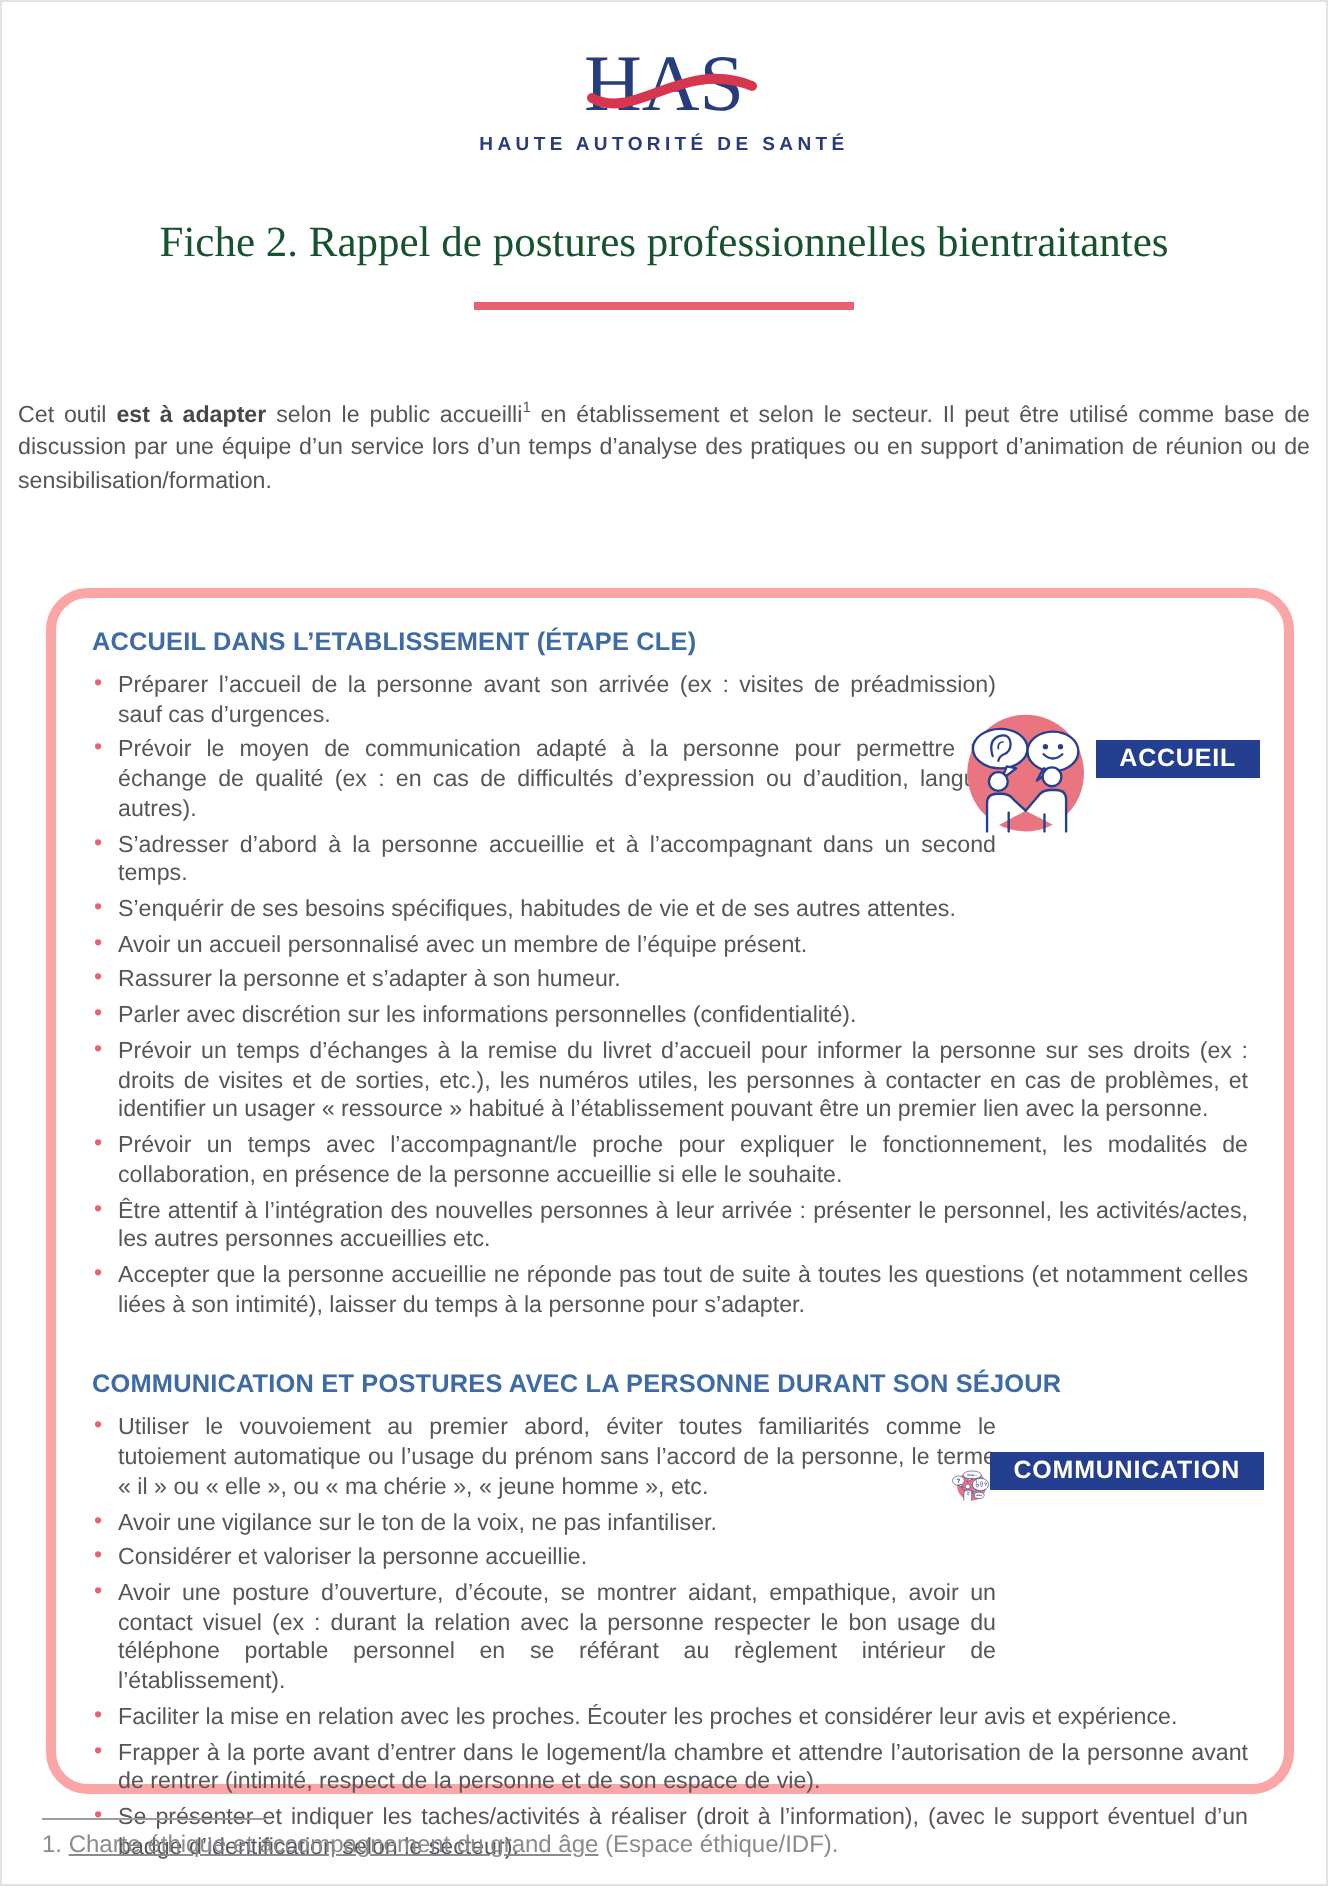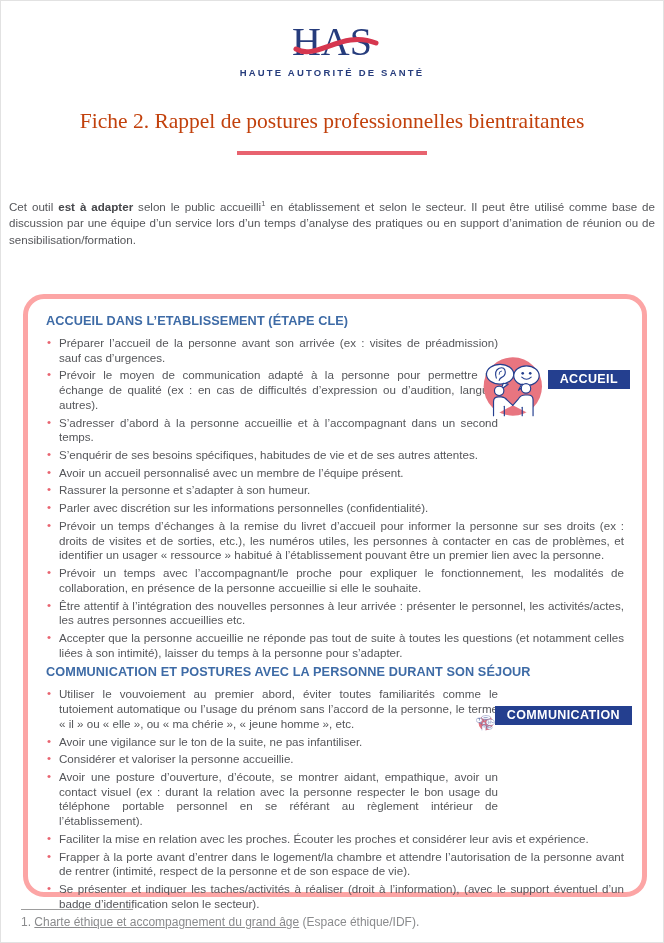--- a/index.html
+++ b/index.html
@@ -13,40 +13,40 @@
   .logo-wrap { padding-top:20px; display:flex; flex-direction:column; align-items:center; }
   .logo-sub {
     margin-top:2px; color:#263c7c; font-size:9.5px; font-weight:bold;
     letter-spacing:2.2px;
   }
 
   
   .doc-title {
     margin:30px 40px 0; text-align:center;
     font-family:"Liberation Serif", serif; font-weight:500;
-    font-size:21.5px; line-height:1.28; color:#c2410c;
+    font-size:21.5px; line-height:1.28; color:#14532d;
   }
   .title-rule { width:190px; height:4px; background:#e8636f; margin:15px auto 0; }
 
   
   .intro {
     margin:44px 8px 0; font-size:11.6px; line-height:1.43;
     color:#55565a; text-align:justify;
   }
   .intro b { color:#46474b; }
   .intro sup { font-size:7.5px; }
 
   
   .main-box {
     position:absolute; left:22px; right:16px; top:293px; bottom:45px;
     border:5px solid #fca5a5; border-radius:21px;
     padding:15px 18px 10px; box-sizing:border-box;
   }
   .section { position:relative; }
-  .section + .section { margin-top:5px; }
+  .section + .section { margin-top:25px; }
   .section-heading {
     margin:0 0 8px; color:#3e6ba6; font-size:12.7px; font-weight:bold;
     letter-spacing:0.1px;
   }
   ul.bullets { list-style:none; margin:0; padding:0; font-size:11.6px; line-height:1.27; color:#55565a; }
   ul.bullets li { position:relative; padding-left:13px; margin-bottom:3px; text-align:justify; }
   ul.bullets li::before { content:"•"; position:absolute; left:1px; top:-1px; color:#e8636f; }
   ul.narrow { width:452px; }
   ul.wide { width:100%; }
   ul.wide { margin-top:2px; }
@@ -138,21 +138,21 @@
           </g>
         </svg>
         <div class="ill-label">ACCUEIL</div>
       </div>
     </div>
 
     <div class="section">
       <h2 class="section-heading">COMMUNICATION ET POSTURES AVEC LA PERSONNE DURANT SON SÉJOUR</h2>
       <ul class="bullets narrow">
           <li>Utiliser le vouvoiement au premier abord, éviter toutes familiarités comme le tutoiement automatique ou l’usage du prénom sans l’accord de la personne, le terme « il » ou « elle », ou « ma chérie », « jeune homme », etc.</li>
-          <li>Avoir une vigilance sur le ton de la suite, ne pas infantiliser.</li>
+          <li>Avoir une vigilance sur le ton de la voix, ne pas infantiliser.</li>
           <li>Considérer et valoriser la personne accueillie.</li>
           <li>Avoir une posture d’ouverture, d’écoute, se montrer aidant, empathique, avoir un contact visuel (ex : durant la relation avec la personne respecter le bon usage du téléphone portable personnel en se référant au règlement intérieur de l’établissement).</li>
         </ul>
       <ul class="bullets wide">
           <li>Faciliter la mise en relation avec les proches. Écouter les proches et considérer leur avis et expérience.</li>
           <li>Frapper à la porte avant d’entrer dans le logement/la chambre et attendre l’autorisation de la personne avant de rentrer (intimité, respect de la personne et de son espace de vie).</li>
           <li>Se présenter et indiquer les taches/activités à réaliser (droit à l’information), (avec le support éventuel d’un badge d’identification selon le secteur).</li>
         </ul>
 
       <div class="illustration ill-comm">

